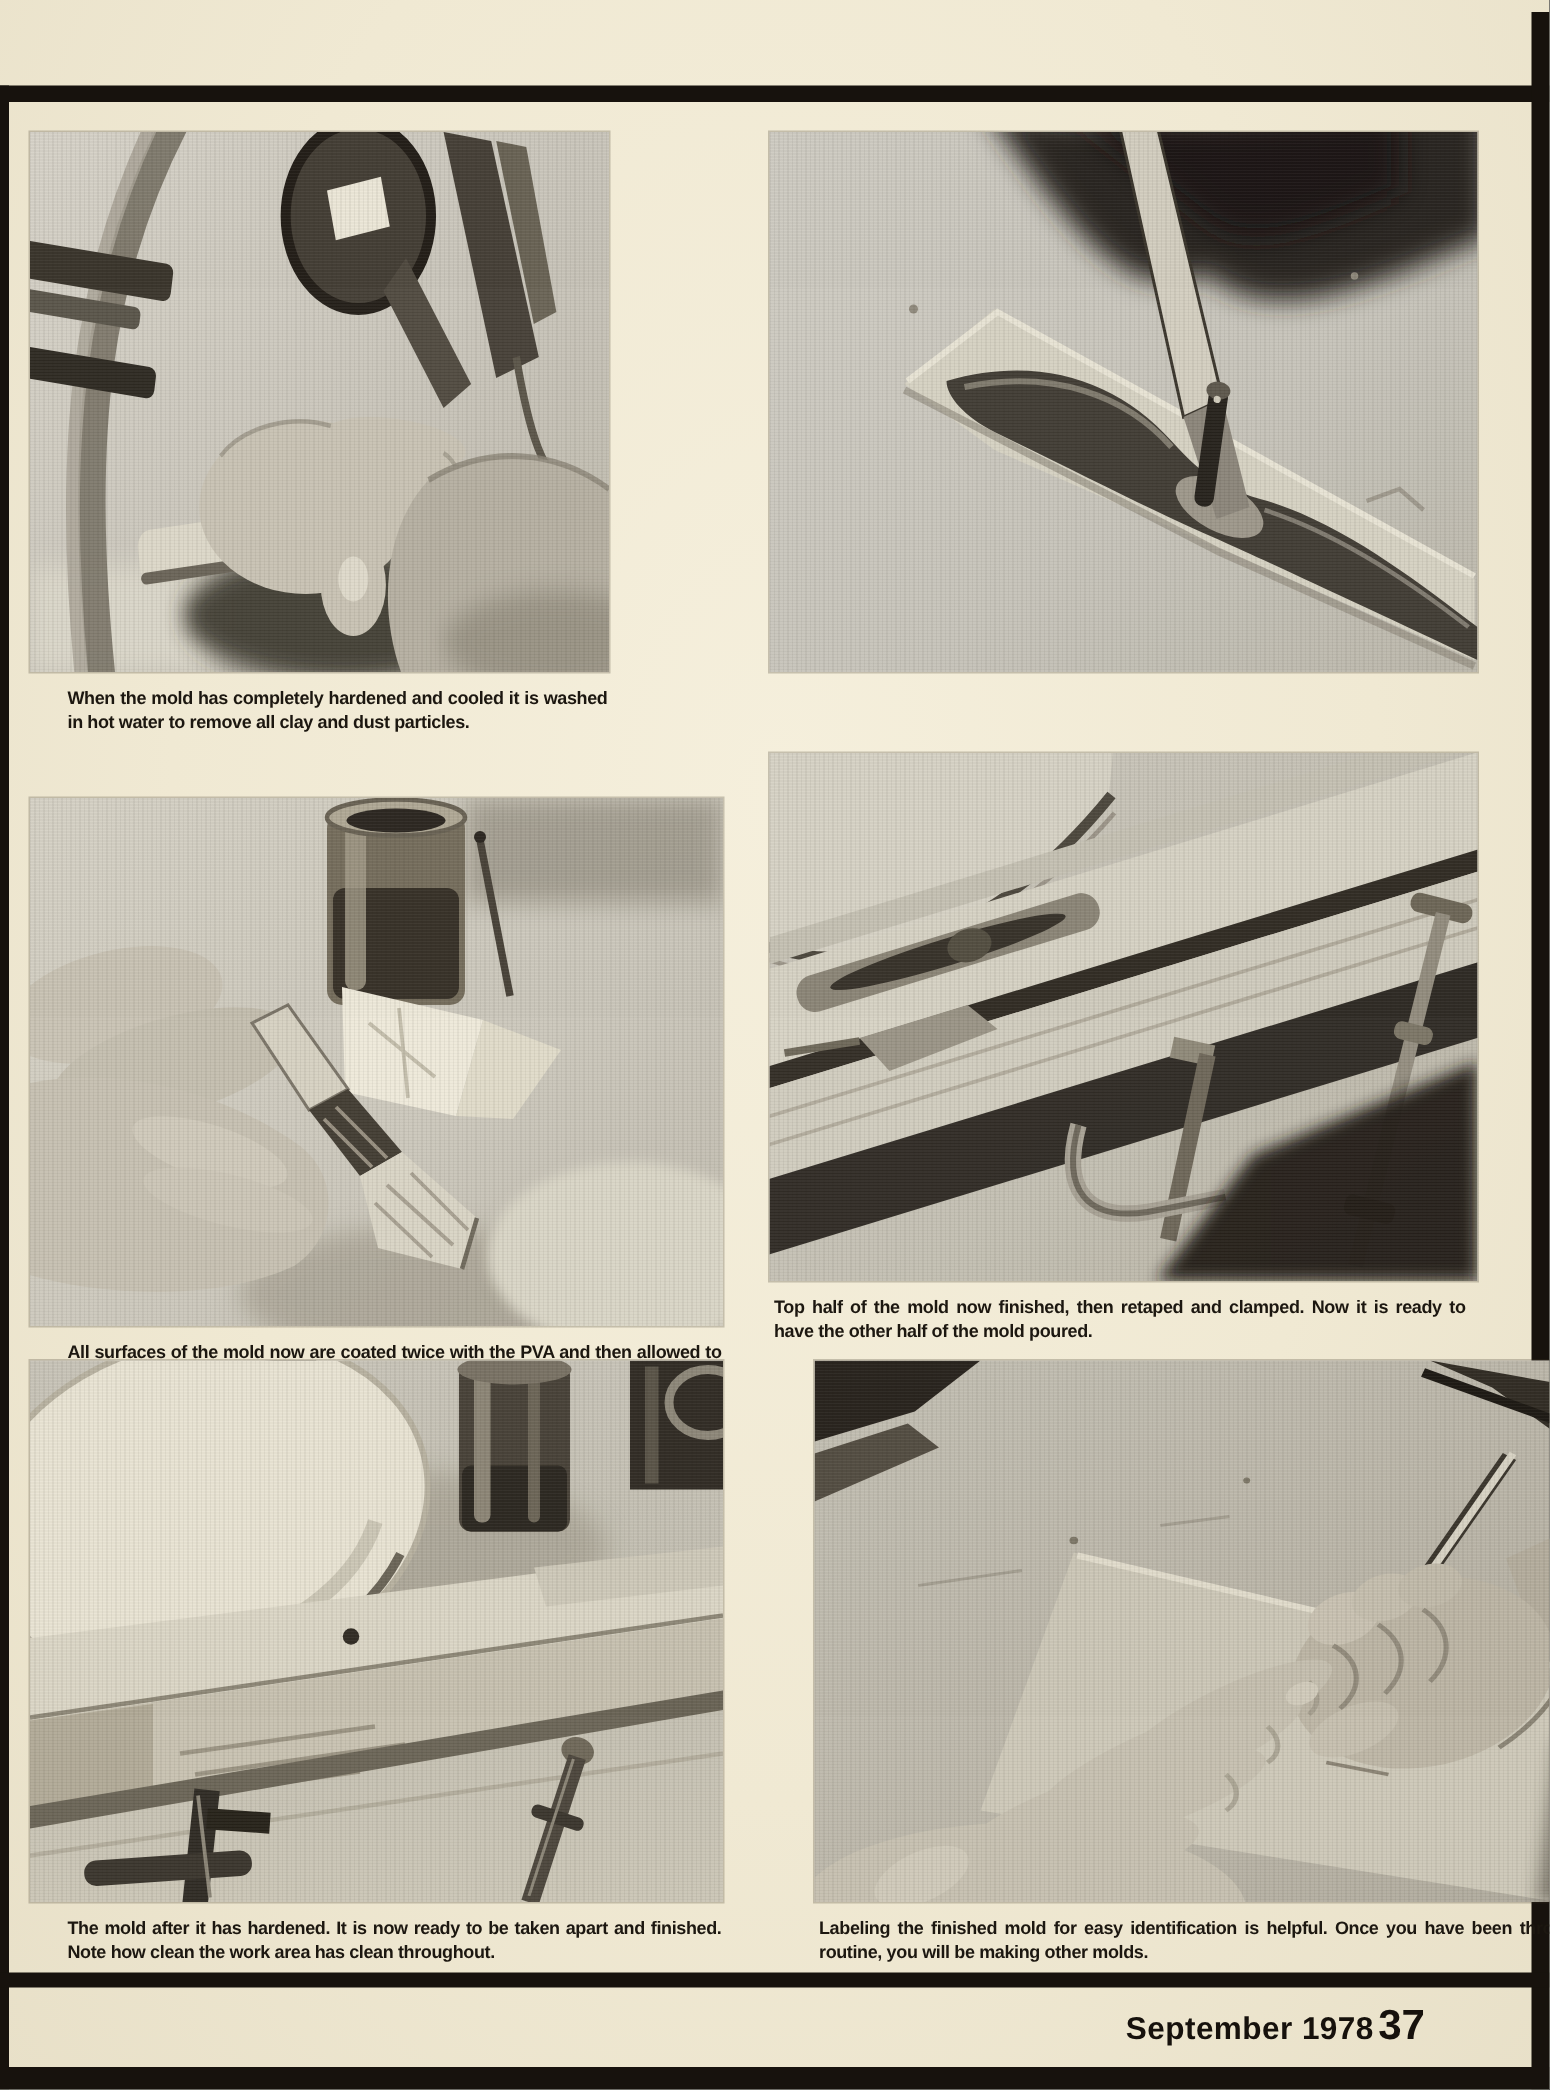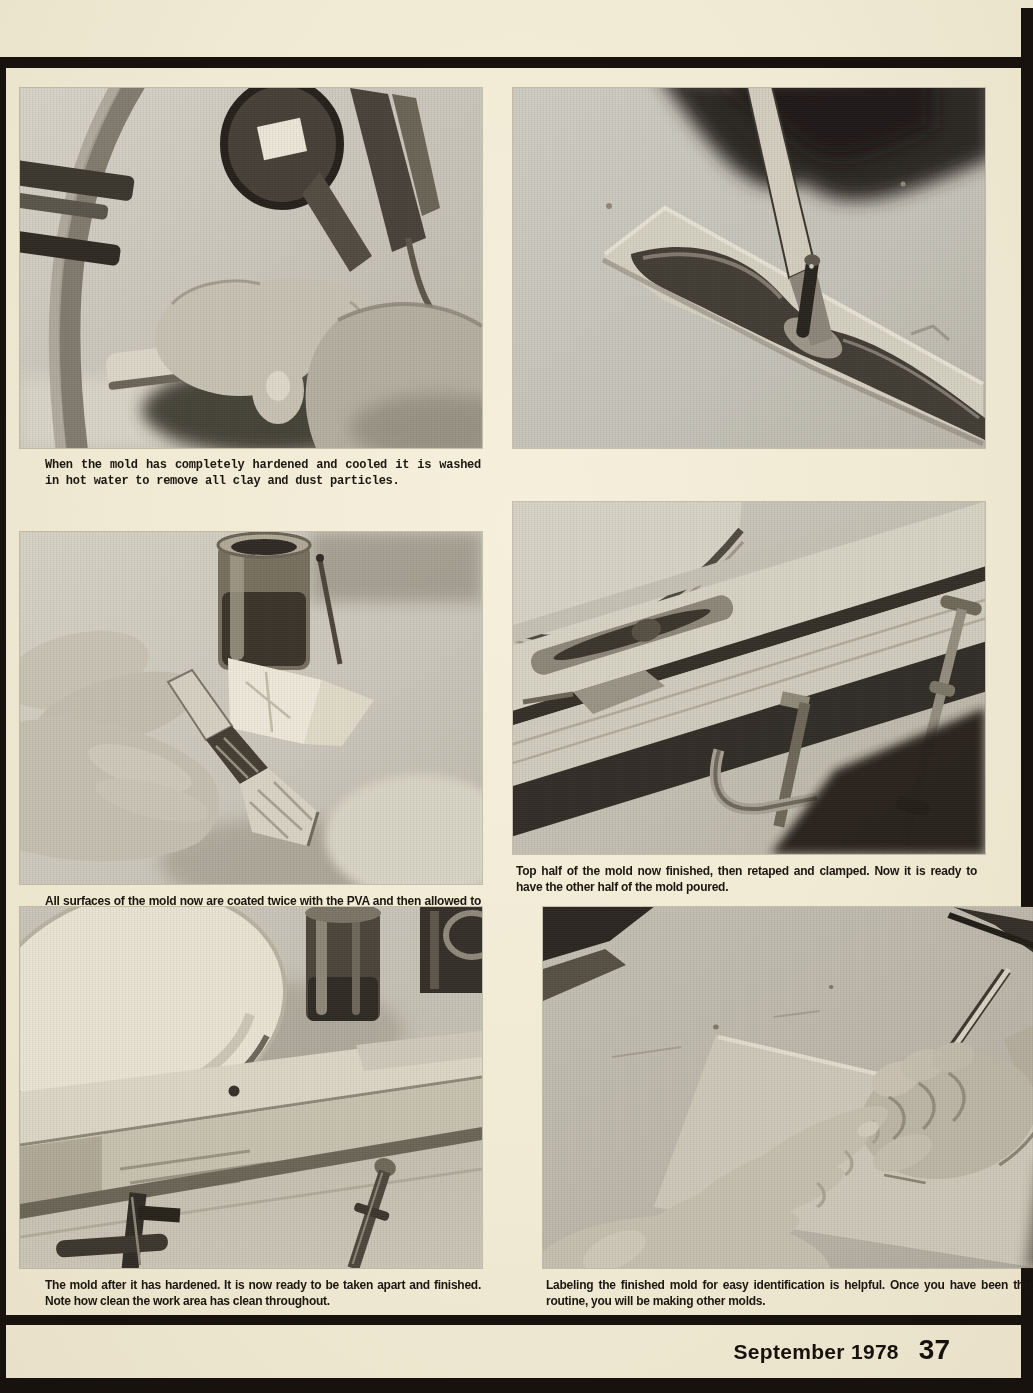--- a/index.html
+++ b/index.html
@@ -24,29 +24,29 @@
       repeating-linear-gradient(90deg, rgba(25,20,12,.05) 0 1px, rgba(0,0,0,0) 1px 3px),
       repeating-linear-gradient(0deg, rgba(255,255,255,.04) 0 1px, rgba(0,0,0,.025) 1px 2px);
   }
   figcaption.caption{
     font-weight:bold;font-size:12px;line-height:1.34;letter-spacing:-0.25px;
     color:#1c1710;text-align:justify;margin-top:9px;
   }
   .col-l .caption{padding-left:25px;padding-right:1px;}
   .col-r .caption{padding-left:3px;padding-right:8px;}
 
-  #fig1{left:20px;top:88px;width:462px;font-family:Liberation Mono, monospace;}  #fig1 .photo{height:360px;}
+  #fig1{left:20px;top:88px;width:386px;}  #fig1 .photo{height:360px;}
   #fig2{left:513px;top:88px;width:472px;} #fig2 .photo{height:360px;}
   #fig3{left:20px;top:532px;width:462px;} #fig3 .photo{height:352px;}
   #fig4{left:513px;top:502px;width:472px;}#fig4 .photo{height:352px;}
   #fig5{left:20px;top:907px;width:462px;} #fig5 .photo{height:361px;}
   #fig6{left:543px;top:907px;width:544px;}#fig6 .photo{height:361px;}
 
   .footer{
-    position:absolute;top:1334px;right:83px;display:flex;align-items:baseline;gap:20px;
+    position:absolute;top:1334px;right:83px;display:flex;align-items:baseline;gap:3px;
     color:#16110c;
   }
   .footer .date{font-size:21px;font-weight:bold;letter-spacing:.3px;}
   .footer .pageno{font-size:28px;font-weight:bold;}
 </style>
 </head>
 <body>
 
 <div class="page">
 

